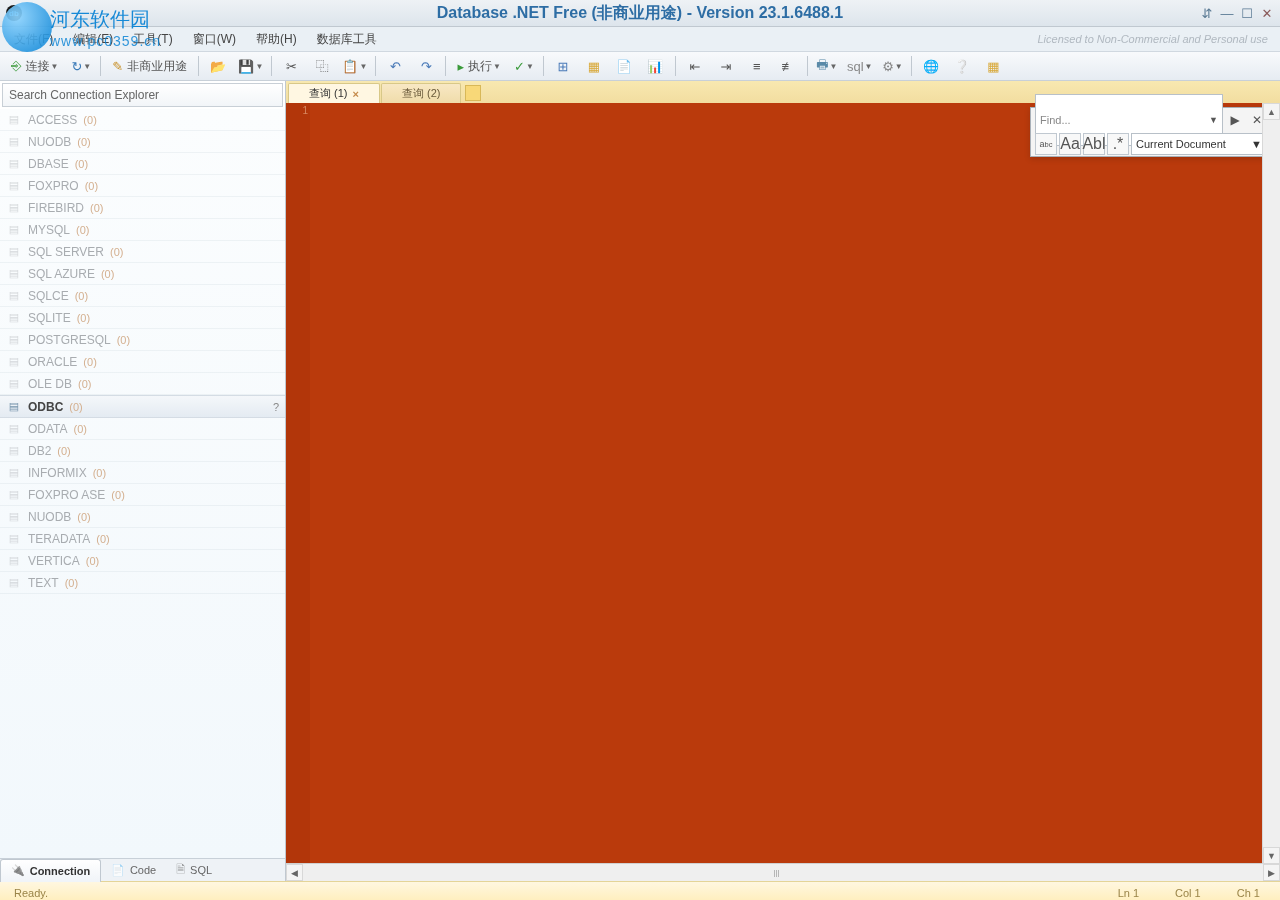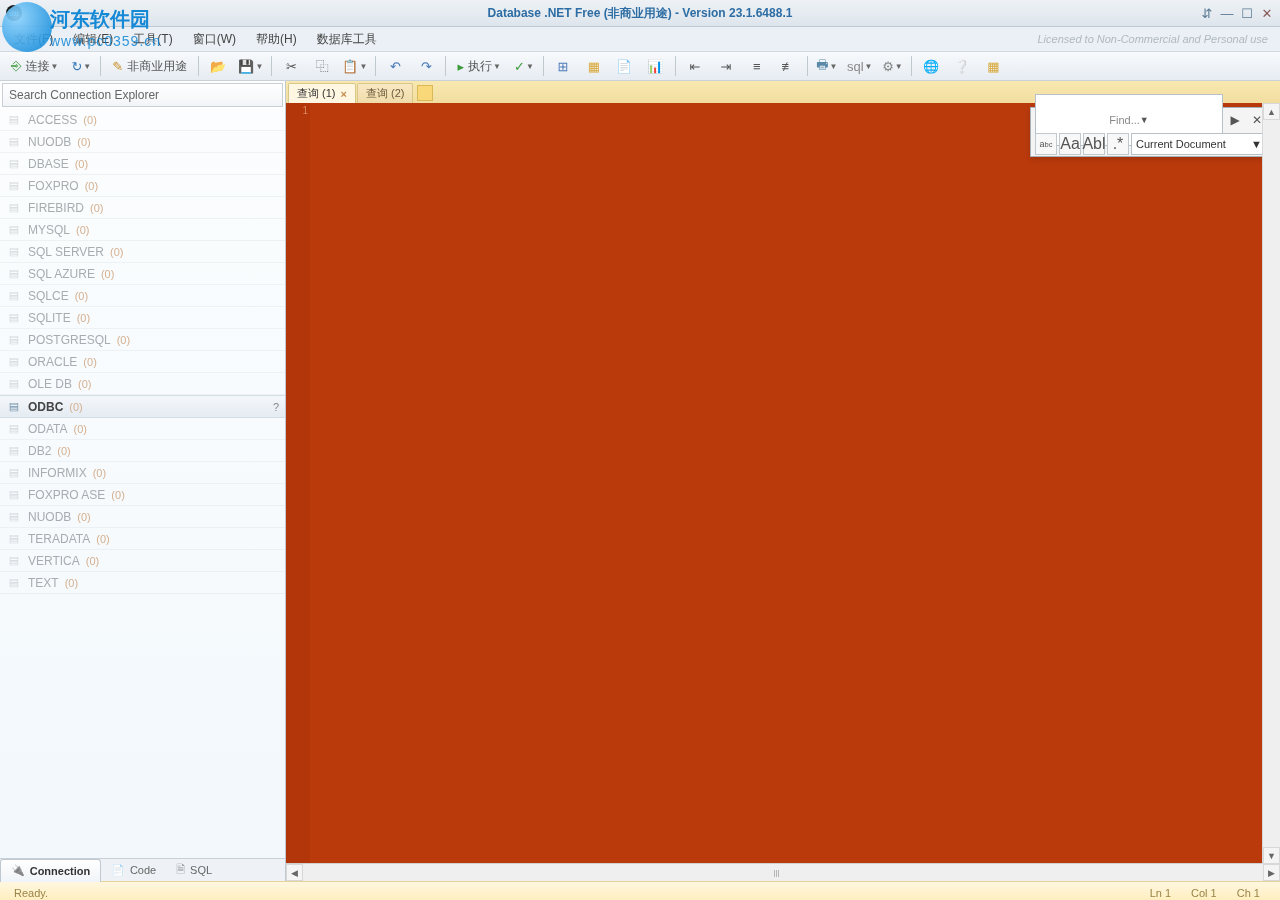--- a/index.html
+++ b/index.html
@@ -1,25 +1,25 @@
 <!DOCTYPE html>
 <html><head>
 <meta charset="utf-8">
 <style>
 html,body{margin:0;padding:0;width:1280px;height:900px;font-family:"Microsoft YaHei","Segoe UI",Tahoma,sans-serif;font-size:12px;background:#f4f4f4;overflow:hidden;color:#333}
 .titlebar{height:26px;background:linear-gradient(#eef2f5,#dde5ec);display:flex;align-items:center;position:relative;border-bottom:1px solid #c0c8d0}
 .titlebar .app-icon{width:16px;height:16px;margin:0 6px;background:#1a1a1a;border-radius:50%;display:flex;align-items:center;justify-content:center;color:#6ec8ff;font-size:8px;font-weight:bold}
-.titlebar .title{position:absolute;left:0;right:0;text-align:center;color:#2d6da4;font-weight:bold;font-size:12px}
+.titlebar .title{position:absolute;left:0;right:0;text-align:center;color:#2d6da4;font-weight:bold;font-size:16px}
 .titlebar .winbtns{position:absolute;right:4px;display:flex;gap:2px}
 .titlebar .winbtns span{width:18px;height:18px;display:flex;align-items:center;justify-content:center;color:#5a7a94;cursor:default;font-size:13px}
 .titlebar .winbtns span:last-child{color:#8a5a5a}
 .logo-watermark{position:absolute;left:0;top:0;pointer-events:none;z-index:5;display:flex;align-items:center}
 .logo-watermark .globe{width:50px;height:50px;border-radius:50%;background:radial-gradient(circle at 30% 30%,#8dd4ff,#007fd4);opacity:.9;margin:2px}
 .logo-watermark .txt{display:flex;flex-direction:column;margin-left:-4px}
-.logo-watermark .cn{color:#007fd4;font-size:20px;font-weight:bold;opacity:.9}
+.logo-watermark .cn{color:#007fd4;font-size:20px;font-weight:normal;opacity:.9}
 .logo-watermark .url{color:#007fd4;font-size:14px;opacity:.8;letter-spacing:1px}
 .menubar{height:24px;background:#eaf0f5;display:flex;align-items:center;padding:0 4px;border-bottom:1px solid #d0d8e0;position:relative}
 .menubar .mi{padding:2px 10px;color:#444;cursor:default}
 .menubar .license{margin-left:auto;color:#b0b8c0;font-style:italic;font-size:11px;padding-right:8px}
 .toolbar{height:28px;background:linear-gradient(#f8fafc,#e6ecf2);display:flex;align-items:center;padding:0 4px;border-bottom:1px solid #c8d0d8;gap:1px}
 .toolbar .tbtn{height:22px;min-width:22px;display:flex;align-items:center;justify-content:center;padding:0 3px;cursor:default;border:1px solid transparent;border-radius:2px;color:#555;font-size:13px}
 .toolbar .tbtn.txt{padding:0 6px;font-size:12px}
 .toolbar .tbtn.txt .ic{margin-right:4px;font-size:13px}
 .toolbar .sep{width:1px;height:20px;background:#c0c8d0;margin:0 3px}
 .toolbar .dd{font-size:8px;color:#666;margin-left:1px}
@@ -34,40 +34,40 @@
 .conn-item.selected{background:linear-gradient(#f4f7fa,#e4ebf2);border-top:1px solid #d4dce4;border-bottom:1px solid #d4dce4}
 .conn-item.selected .nm{color:#444;font-weight:bold}
 .conn-item.selected .ic{opacity:.9;color:#6a8aa4}
 .conn-item.selected .q{margin-left:auto;color:#888;font-size:11px}
 .side-tabs{height:22px;background:#eef2f6;border-top:1px solid #c8d0d8;display:flex;align-items:center}
 .side-tab{height:100%;display:flex;align-items:center;padding:0 10px;gap:5px;color:#666;cursor:default;font-size:11px}
 .side-tab .ic{font-size:11px;opacity:.7}
 .side-tab.active{background:linear-gradient(#fff,#f0f4f8);border:1px solid #c0c8d0;border-bottom:none;font-weight:bold;color:#333;border-radius:3px 3px 0 0}
 .editor-area{flex:1;display:flex;flex-direction:column;background:#fff}
 .tabstrip{height:22px;background:linear-gradient(#f8e8b0,#f2dda0);display:flex;align-items:flex-end;padding:0 2px}
-.etab{height:19px;display:flex;align-items:center;padding:0 8px;gap:5px;font-size:11px;background:linear-gradient(#f8e8c4,#f0dcaa);border:1px solid #d8c888;border-bottom:none;border-radius:2px 2px 0 0;margin-right:1px;color:#6a5a3a;cursor:default}
+.etab{height:19px;display:flex;align-items:center;padding:0 20px;gap:5px;font-size:11px;background:linear-gradient(#f8e8c4,#f0dcaa);border:1px solid #d8c888;border-bottom:none;border-radius:2px 2px 0 0;margin-right:1px;color:#6a5a3a;cursor:default}
 .etab.active{background:#fff7e2;color:#333}
 .etab .cx{color:#c48a4a;font-size:11px;font-weight:bold}
 .etab-mini{width:14px;height:14px;background:#f8d878;border:1px solid #d8b858;margin-left:3px;margin-bottom:2px}
 .editor{flex:1;background:#ba3a0c;position:relative}
 .gutter{position:absolute;left:0;top:0;bottom:0;width:28px;background:linear-gradient(90deg,#b2360a 0,#b2360a 24px,#ba3a0c 24px);color:#d88860;font-size:10px;padding-top:2px;text-align:right;padding-right:6px;box-sizing:border-box}
 .find-panel{position:absolute;top:4px;right:8px;width:240px;background:#f4f4f4;border:1px solid #a8b0b8;box-shadow:0 2px 6px rgba(0,0,0,.15)}
 .find-row{height:24px;display:flex;align-items:center;padding:0 4px;gap:2px}
-.find-input{flex:1;height:20px;border:1px solid #b8c0c8;background:#fff;padding:15px 4px;color:#888;font-size:11px;display:flex;align-items:center;justify-content:center}
+.find-input{flex:1;height:20px;border:1px solid #b8c0c8;background:#fff;padding:15px 4px;color:#888;font-size:11px;display:flex;align-items:center;justify-content:space-between}
 .find-input .dd{font-size:9px;color:#555}
 .fbtn{width:20px;height:20px;display:flex;align-items:center;justify-content:center;color:#555;font-size:12px;cursor:default}
 .fbtn.sm{font-size:16px;border:1px solid #c0c8d0;background:#f8f8f8}
 .find-combo{flex:1;height:20px;border:1px solid #b8c0c8;background:#fff;display:flex;align-items:center;padding:0 4px;font-size:11px;color:#333;justify-content:space-between}
 .hscroll{height:17px;background:#f0f0f0;border-top:1px solid #d0d0d0;display:flex;align-items:center}
 .hscroll .ar{width:17px;height:100%;display:flex;align-items:center;justify-content:center;color:#666;font-size:9px;background:#f4f4f4;border:1px solid #d8d8d8;box-sizing:border-box}
 .hscroll .track{flex:1;height:100%;background:#efefef;position:relative}
 .hscroll .mark{position:absolute;left:49%;top:4px;font-size:8px;color:#999}
 .statusbar{height:22px;background:linear-gradient(#fff7e0,#ffedb8);display:flex;align-items:center;padding:0 8px;color:#9a8448;font-size:11px;border-top:1px solid #e4d498}
 .statusbar .st{margin-left:6px}
-.statusbar .right{margin-left:auto;display:flex;gap:20px;padding-right:12px}
+.statusbar .right{margin-left:auto;display:flex;gap:36px;padding-right:12px}
 .vscroll{position:absolute;right:0;top:22px;bottom:17px;width:17px;background:#f0f0f0;border-left:1px solid #d8d8d8}
 .vscroll .ar{height:17px;display:flex;align-items:center;justify-content:center;font-size:9px;color:#666;background:#f4f4f4;border:1px solid #d8d8d8;box-sizing:border-box}
 .vscroll .track{position:absolute;top:17px;bottom:17px;left:0;right:0;background:#efefef}
 .vscroll .ar.bottom{position:absolute;bottom:0;left:0;right:0}
 </style>
 </head>
 <body>
 
 <div class="logo-watermark">
   <div class="globe"></div>

